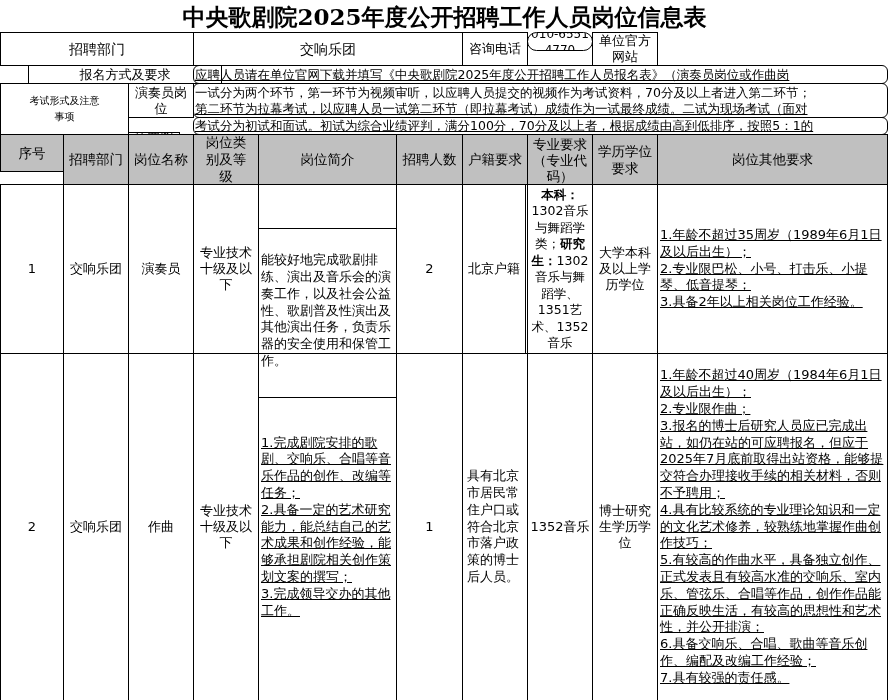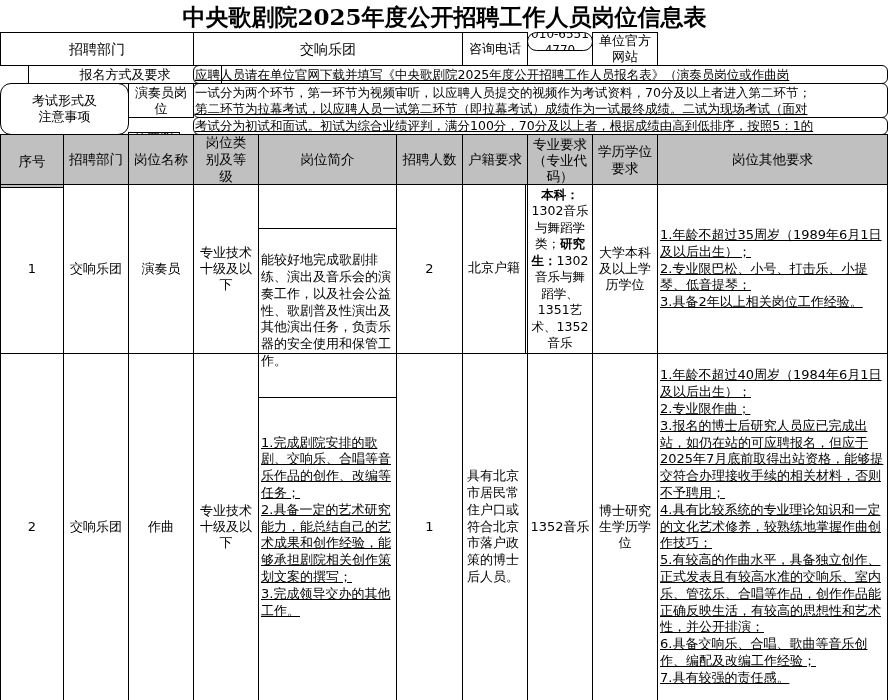--- a/index.html
+++ b/index.html
@@ -32,49 +32,49 @@
   <div class="cell" style="left:193px;top:32px;width:270px;height:34px;font-size:14px;">交响乐团</div>
   <div class="cell" style="left:462px;top:32px;width:66px;height:34px;font-size:13px;">咨询电话</div>
   <div class="cell" style="left:527px;top:32px;width:66px;height:19px;font-size:12px;line-height:16px;word-break:break-all;border-radius:17px;">010-65514770</div>
   <div class="cell" style="left:592px;top:32px;width:66px;height:34px;font-size:13px;line-height:16px;">单位官方网站</div>
 
   <div class="cell" style="left:0;top:65px;width:194px;height:19px;font-size:13px;margin-left:28px;">报名方式及要求</div>
   <div class="cell left nowrap" style="left:193px;top:65px;width:695px;height:19px;font-size:12.5px;">
     <span class="ul">应聘人员请在单位官网下载并填写《中央歌剧院2025年度公开招聘工作人员报名表》（演奏员岗位或作曲岗</span>
   </div>
 
-  <div class="cell" style="left:0;top:83px;width:129px;height:52px;font-size:13px;line-height:16px;padding:0 28px;border-radius:11px;">考试形式及注意事项</div>
+  <div class="cell" style="left:0;top:83px;width:129px;height:52px;font-size:10px;line-height:16px;padding:0 28px;">考试形式及注意事项</div>
   <div class="cell" style="left:128px;top:83px;width:66px;height:35px;font-size:13px;line-height:16px;">演奏员岗位</div>
   <div class="cell left nowrap" style="left:193px;top:83px;width:695px;height:35px;flex-direction:column;align-items:flex-start;justify-content:center;font-size:12.5px;line-height:16px;">
     <span>一试分为两个环节，第一环节为视频审听，以应聘人员提交的视频作为考试资料，70分及以上者进入第二环节；</span>
     <span class="ul">第二环节为拉幕考试，以应聘人员一试第二环节（即拉幕考试）成绩作为一试最终成绩。二试为现场考试（面对</span>
   </div>
   <div class="cell" style="left:128px;top:132px;width:52px;height:18px;font-size:13px;">作曲岗位</div>
   <div class="cell left nowrap" style="left:193px;top:117px;width:695px;height:18px;font-size:12.5px;">
     <span class="ul">考试分为初试和面试。初试为综合业绩评判，满分100分，70分及以上者，根据成绩由高到低排序，按照5：1的</span>
   </div>
 
-  <div class="cell hdr" style="left:0;top:134px;width:64px;height:54px;">序号</div>
+  <div class="cell hdr" style="left:0;top:134px;width:64px;height:38px;">序号</div>
   <div class="cell hdr" style="left:63px;top:134px;width:66px;height:51px;">招聘部门</div>
   <div class="cell hdr" style="left:128px;top:134px;width:66px;height:51px;">岗位名称</div>
   <div class="cell hdr" style="left:193px;top:134px;width:66px;height:51px;padding:0 6px;">岗位类别及等级</div>
   <div class="cell hdr" style="left:258px;top:134px;width:139px;height:51px;">岗位简介</div>
   <div class="cell hdr" style="left:396px;top:134px;width:67px;height:51px;">招聘人数</div>
   <div class="cell hdr" style="left:462px;top:134px;width:66px;height:51px;">户籍要求</div>
   <div class="cell hdr" style="left:527px;top:134px;width:66px;height:51px;line-height:16px;">专业要求（专业代码）</div>
   <div class="cell hdr" style="left:592px;top:134px;width:66px;height:51px;padding:0 4px;">学历学位要求</div>
   <div class="cell hdr" style="left:657px;top:134px;width:231px;height:51px;">岗位其他要求</div>
 
   <div class="cell" style="left:0;top:184px;width:64px;height:170px;">1</div>
   <div class="cell" style="left:63px;top:184px;width:66px;height:170px;">交响乐团</div>
   <div class="cell" style="left:128px;top:184px;width:66px;height:170px;">演奏员</div>
   <div class="cell" style="left:193px;top:184px;width:66px;height:170px;">专业技术十级及以下</div>
   <div class="cell left body-text" style="left:258px;top:184px;width:139px;height:170px;padding:0 1px 4px 2px;margin-top:44px;">能较好地完成歌剧排练、演出及音乐会的演奏工作，以及社会公益性、歌剧普及性演出及其他演出任务，负责乐器的安全使用和保管工作。</div>
   <div class="cell" style="left:396px;top:184px;width:67px;height:170px;">2</div>
-  <div class="cell" style="left:462px;top:184px;width:64px;height:170px;font-family:Liberation Mono, monospace;">北京户籍</div>
+  <div class="cell" style="left:462px;top:184px;width:64px;height:170px;">北京户籍</div>
   <div class="cell" style="left:527px;top:184px;width:66px;height:170px;font-size:12.5px;line-height:16.5px;">
     <div>
       <b>本科：</b><span>1302音乐与舞蹈学类；</span><b>研究生：</b><span>1302音乐与舞蹈学、1351艺术、1352音乐</span>
     </div>
   </div>
   <div class="cell" style="left:592px;top:184px;width:66px;height:170px;">大学本科及以上学历学位</div>
   <div class="cell left body-text multiline" style="left:657px;top:184px;width:231px;height:170px;padding:0 2px;">1.年龄不超过35周岁（1989年6月1日及以后出生）；
 2.专业限巴松、小号、打击乐、小提琴、低音提琴；
 3.具备2年以上相关岗位工作经验。</div>
 

